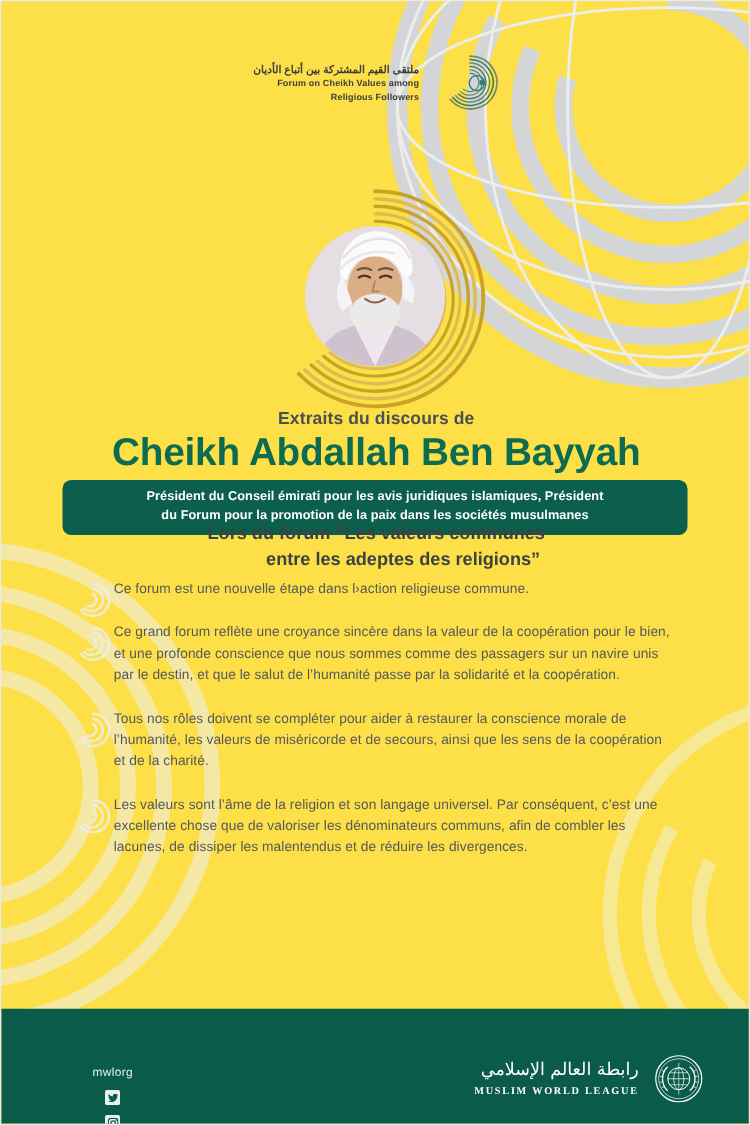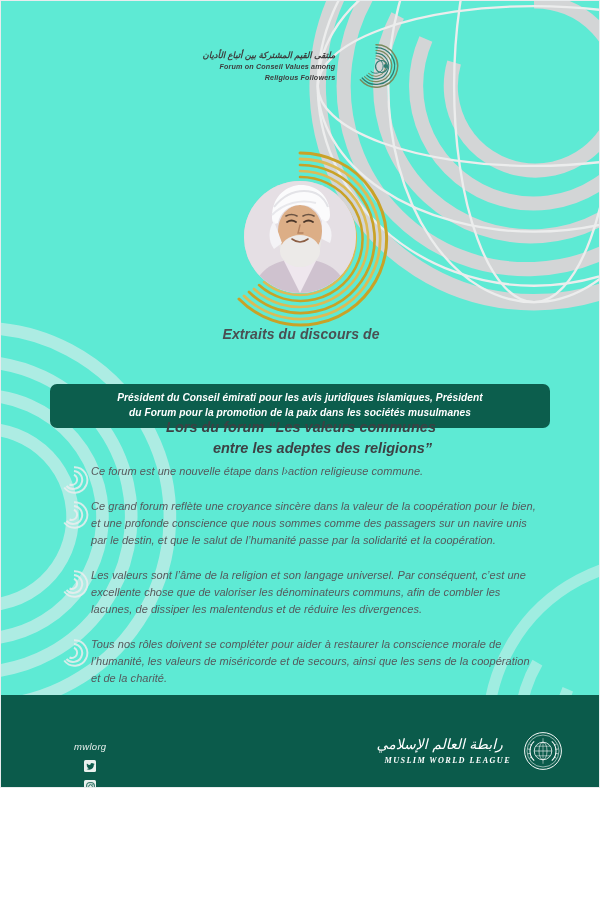--- a/index.html
+++ b/index.html
@@ -4,26 +4,25 @@
 <style>
   html,body{margin:0;padding:0;}
   body{
     width:600px;height:900px;
     background:#ffffff;
     font-family:"Liberation Sans", sans-serif;
     overflow:hidden;
   }
   .poster{
     position:relative;
-    width:600px;height:788px;
-    background:#5eead4;
+    width:600px;height:900px;
+    background:#fde047;
     overflow:hidden;
     box-sizing:border-box;
     border:1px solid #e9ecee;
-    font-style:italic;
   }
   
   .wm{position:absolute;pointer-events:none;}
   .wm-topright{ top:-150px; right:-170px; width:470px; height:470px; opacity:1; }
   .wm-botleft{ bottom:60px; left:-230px; width:420px; height:420px; opacity:.55; }
   .wm-midright{ top:540px; right:-250px; width:380px; height:380px; opacity:.45; }
 
   
   .header{
     position:absolute;top:42px;left:0;width:600px;
@@ -106,21 +105,21 @@
   .soc{
     width:12px;height:12px;background:#e9f1ee;border-radius:1.5px;
     display:flex;align-items:center;justify-content:center;flex:0 0 auto;
   }
   .soc svg{display:block;}
   .foot-site{margin-left:22px;display:flex;align-items:center;gap:7px;}
   .foot-right{
     position:absolute;right:38px;top:36px;
     display:flex;align-items:center;gap:12px;
   }
-  .mwl-text{text-align:center;}
+  .mwl-text{text-align:right;}
   .mwl-ar{
     font-size:14px;color:#ffffff;direction:rtl;letter-spacing:0;
     font-family:"DejaVu Sans", sans-serif;line-height:1.1;
   }
   .mwl-en{
     font-size:8.2px;color:#ffffff;letter-spacing:1.4px;
     font-family:"Liberation Serif", serif;font-weight:bold;margin-top:3px;padding-left:16px;
   }
   .mwl-emblem{width:40px;height:40px;flex:0 0 auto;}
 </style>
@@ -161,21 +160,21 @@
     <g fill="none" stroke="#f0f1f2" stroke-width="6">
       <path d="M100 10 A90 90 0 1 1 99.9 10"></path>
       <path d="M100 28 A72 72 0 1 1 36 64"></path>
       <path d="M100 46 A54 54 0 1 1 52 78"></path>
     </g>
   </svg>
 
   <div class="header">
     <div class="hdr-text">
       <div class="hdr-ar">ملتقى القيم المشتركة بين أتباع الأديان</div>
-      <div class="hdr-en">Forum on Conseil Values among</div>
+      <div class="hdr-en">Forum on Cheikh Values among</div>
       <div class="hdr-en">Religious Followers</div>
     </div>
     <svg class="hdr-logo" viewBox="0 0 100 100">
       <g fill="none" stroke-linecap="round">
         <path d="M50 4 A46 46 0 1 1 16 80" stroke="#7a8a5e" stroke-width="3.2"></path>
         <path d="M50 10 A40 40 0 1 1 20 76" stroke="#2f7d72" stroke-width="2.8"></path>
         <path d="M50 16 A34 34 0 1 1 25 73" stroke="#7a8a5e" stroke-width="2.6"></path>
         <path d="M50 22 A28 28 0 1 1 30 70" stroke="#2f7d72" stroke-width="2.4"></path>
         <path d="M50 28 A22 22 0 1 1 34 66" stroke="#7a8a5e" stroke-width="2.2"></path>
         <path d="M50 34 A16 16 0 1 1 39 62" stroke="#2f7d72" stroke-width="2"></path>
@@ -230,20 +229,21 @@
         <path d="M28 36 C28 14 44 4 57 4 C72 4 86 14 86 34 C86 40 82 42 78 40 C74 30 68 24 56 24 C44 24 36 32 34 42 C30 44 28 42 28 36 Z" fill="#fbfbfc"></path>
         <path d="M30 26 C38 16 48 10 60 10 C72 10 80 16 84 26" stroke="#e3e3e7" stroke-width="2" fill="none"></path>
         <path d="M28 34 C40 22 56 18 72 22" stroke="#e8e8ec" stroke-width="2" fill="none"></path>
         <path d="M78 38 C86 42 90 52 86 62 L78 58 Z" fill="#f4f3f6"></path>
         <path d="M30 40 C24 48 24 60 30 68 L38 62 Z" fill="#f4f3f6"></path>
       </svg>
     </div>
   </div>
 
   <div class="kicker">Extraits du discours de</div>
+  <div class="name">Cheikh Abdallah Ben Bayyah</div>
 
   <div class="ribbon">
     <span>Président du Conseil émirati pour les avis juridiques islamiques, Président</span>
     <span class="l2">du Forum pour la promotion de la paix dans les sociétés musulmanes</span>
   </div>
 
   <div class="forum-title">
     <span>Lors du forum “Les valeurs communes</span>
     <span class="l2">entre les adeptes des religions”</span>
   </div>
@@ -273,32 +273,32 @@
     </div>
 
     <div class="quote">
       <svg class="qmark" viewBox="0 0 40 40">
         <g fill="none" stroke="#eceeef" stroke-width="2.6">
           <path d="M20 3 A17 17 0 1 1 7 30"></path>
           <path d="M20 8 A12 12 0 1 1 10 28"></path>
           <path d="M20 13 A7 7 0 1 1 14 26"></path>
         </g>
       </svg>
-      <div class="qtext">Les valeurs sont l’âme de la religion et son langage universel. Par conséquent, c’est une excellente chose que de valoriser les dénominateurs communs, afin de combler les lacunes, de dissiper les malentendus et de réduire les divergences.</div>
+      <div class="qtext">Tous nos rôles doivent se compléter pour aider à restaurer la conscience morale de l’humanité, les valeurs de miséricorde et de secours, ainsi que les sens de la coopération et de la charité.</div>
     </div>
 
     <div class="quote">
       <svg class="qmark" viewBox="0 0 40 40">
         <g fill="none" stroke="#eceeef" stroke-width="2.6">
           <path d="M20 3 A17 17 0 1 1 7 30"></path>
           <path d="M20 8 A12 12 0 1 1 10 28"></path>
           <path d="M20 13 A7 7 0 1 1 14 26"></path>
         </g>
       </svg>
-      <div class="qtext">Tous nos rôles doivent se compléter pour aider à restaurer la conscience morale de l’humanité, les valeurs de miséricorde et de secours, ainsi que les sens de la coopération et de la charité.</div>
+      <div class="qtext">Les valeurs sont l’âme de la religion et son langage universel. Par conséquent, c’est une excellente chose que de valoriser les dénominateurs communs, afin de combler les lacunes, de dissiper les malentendus et de réduire les divergences.</div>
     </div>
 
   </div>
 
   <div class="footer">
 
     <div class="foot-left">
       <span class="foot-handle">mwlorg</span>
 
       <span class="soc">

